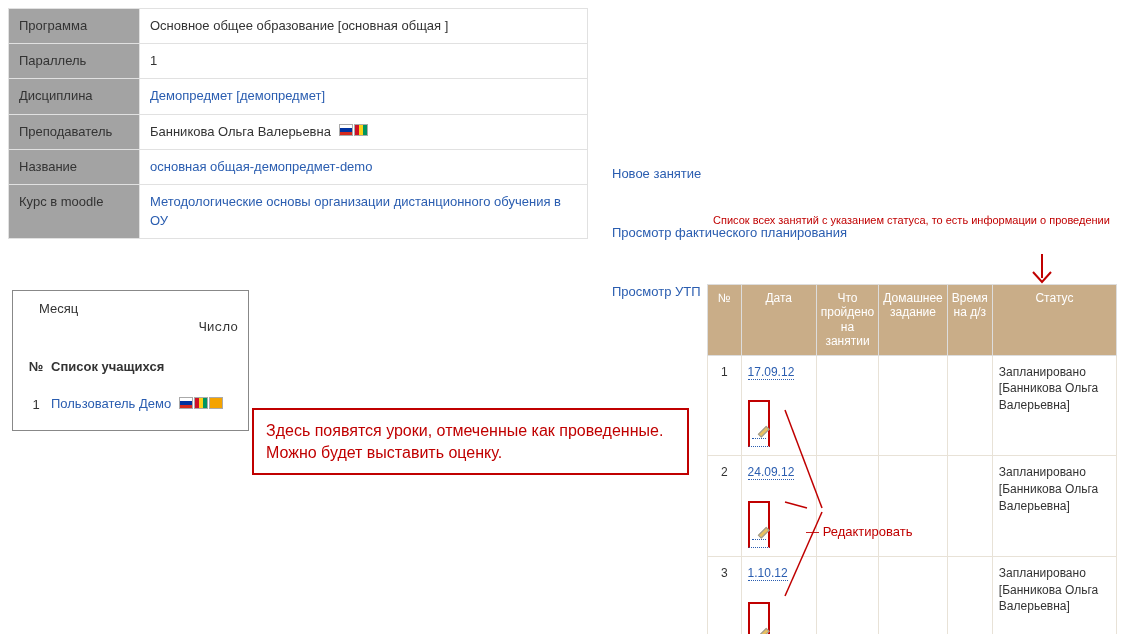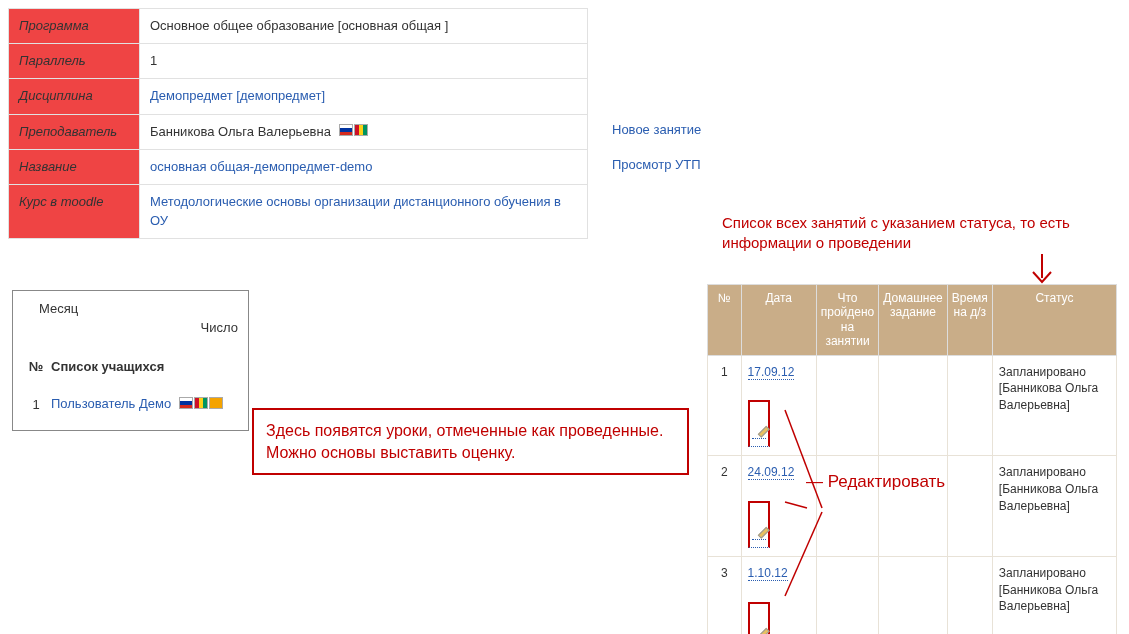--- a/index.html
+++ b/index.html
@@ -21,22 +21,21 @@
   }
   .info-table td {
     border: 1px solid #e1e1e1;
     padding: 8px 10px;
     vertical-align: top;
     line-height: 1.4;
   }
   .info-table td.label {
     width: 110px;
     color: #333;
-    background: #ef4444;
-    font-style: italic;
+    background: #a3a3a3;
   }
   .flag-icons {
     display: inline-block;
     vertical-align: middle;
     margin-left: 4px;
   }
   .flag {
     display: inline-block;
     width: 12px;
     height: 10px;
@@ -48,28 +47,28 @@
   .flag.or { background: #f4a300; }
 
   .right-links {
     position: absolute;
     left: 612px;
     top: 122px;
     width: 300px;
   }
   .right-links div {
     margin-bottom: 20px;
+    margin-top: 44px;
   }
 
   .annot {
     position: absolute;
     color: #c00000;
-    font-size: 15px;
+    font-size: 11px;
     line-height: 1.3;
-    margin-left: 9px;
   }
   .annot1 { left: 713px; top: 213px; width: 400px; }
   .arrow-down {
     position: absolute;
     left: 1027px;
     top: 254px;
   }
 
   .schedule-table {
     position: absolute;
@@ -128,21 +127,21 @@
   .month-box {
     position: absolute;
     left: 12px;
     top: 290px;
     width: 237px;
     border: 1px solid #888;
     padding: 10px 10px 14px 10px;
     box-sizing: border-box;
   }
   .month-box .row1 { margin-bottom: 4px; margin-left: 16px; }
-  .month-box .num-right { text-align: right; margin-bottom: 20px; }
+  .month-box .num-right { text-align: right; margin-bottom: 20px; font-family: Liberation Mono, monospace; }
   .month-box table { border-collapse: collapse; width: 100%; font-size: 13px; }
   .month-box table td { padding: 4px 2px; }
   .month-box .hd { font-weight: bold; }
   .month-box .idx { width: 22px; text-align: center; }
 
   .callout-box {
     position: absolute;
     left: 252px;
     top: 408px;
     width: 437px;
@@ -150,23 +149,23 @@
     color: #c00000;
     font-size: 16px;
     padding: 10px 12px;
     box-sizing: border-box;
     line-height: 1.35;
   }
 
   .annot-edit {
     position: absolute;
     left: 806px;
-    top: 472px;
+    top: 524px;
     color: #c00000;
-    font-size: 17px;
+    font-size: 13px;
   }
   svg.diag-lines {
     position: absolute;
     left: 707px;
     top: 360px;
     pointer-events: none;
   }
 </style>
 </head>
 <body>
@@ -200,20 +199,21 @@
   </tr>
   <tr>
     <td class="label">Курс в moodle</td>
     <td><span class="link">Методологические основы организации дистанционного обучения в ОУ</span></td>
   </tr>
 </tbody>
   </table>
 
 <div class="right-links">
   <div><span class="link">Новое занятие</span></div>
+  <div><span class="link">Просмотр фактического планирования</span></div>
   <div><span class="link">Просмотр УТП</span></div>
 </div>
 
 <div class="annot annot1">Список всех занятий с указанием статуса, то есть информации о проведении</div>
 <svg class="arrow-down" width="30" height="34">
   <line x1="15" y1="0" x2="15" y2="24" stroke="#c00000" stroke-width="2"></line>
   <polyline points="6,18 15,28 24,18" fill="none" stroke="#c00000" stroke-width="2"></polyline>
 </svg>
 
 <table class="schedule-table">
@@ -286,13 +286,13 @@
         <span class="link">Пользователь Демо</span>
         <span class="flag-icons">
           <span class="flag ru"></span><span class="flag gn"></span><span class="flag or"></span>
         </span>
       </td>
     </tr>
   </tbody>
     </table>
 </div>
 
-<div class="callout-box">Здесь появятся уроки, отмеченные как проведенные. Можно основы выставить оценку.</div>
+<div class="callout-box">Здесь появятся уроки, отмеченные как проведенные. Можно будет выставить оценку.</div>
 
 </body></html>

